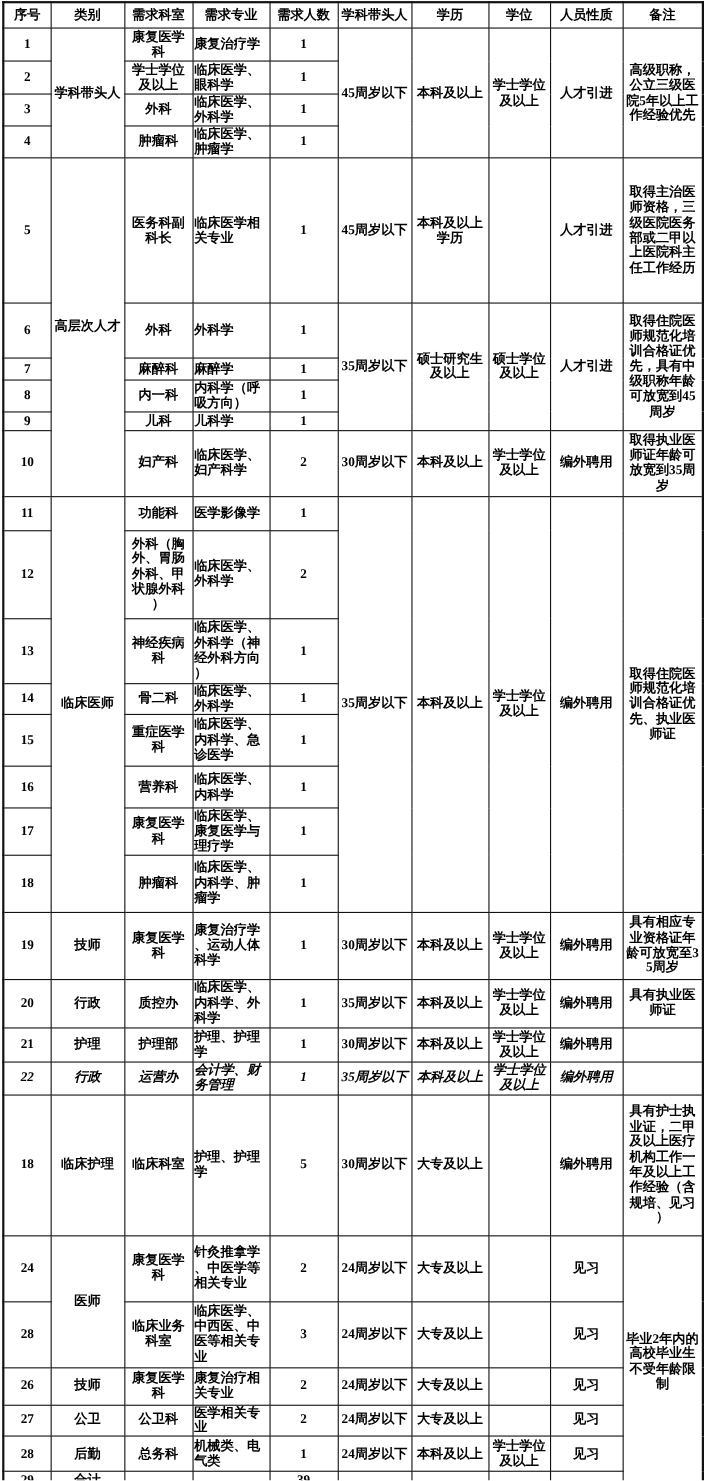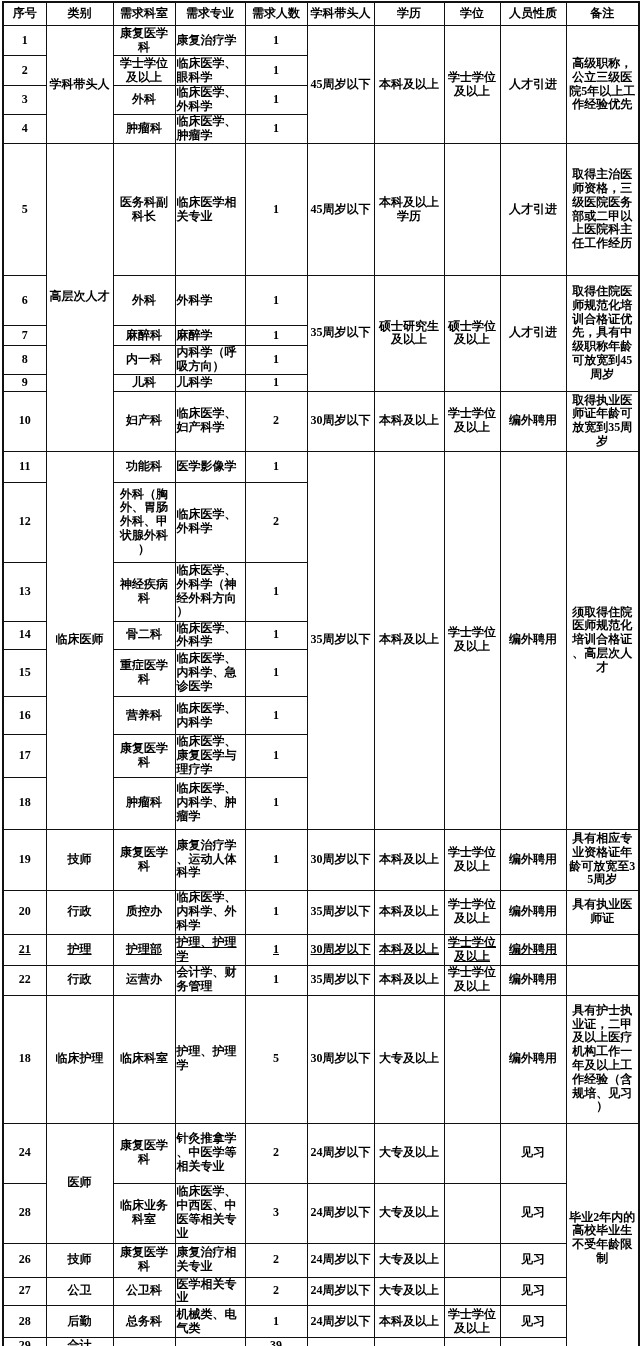--- a/index.html
+++ b/index.html
@@ -140,21 +140,21 @@
         <tr style="height: 31px;">
           <td class="col-0">11</td>
           <td rowspan="8" class="col-1">临床医师</td>
           <td class="col-2">功能科</td>
           <td class="col-3">医学影像学</td>
           <td class="col-4">1</td>
           <td rowspan="8" class="col-5">35周岁以下</td>
           <td rowspan="8" class="col-6">本科及以上</td>
           <td rowspan="8" class="col-7">学士学位及以上</td>
           <td rowspan="8" class="col-8">编外聘用</td>
-          <td rowspan="8" class="col-9">须取得住院医师规范化培训合格证、高层次人才</td>
+          <td rowspan="8" class="col-9">取得住院医师规范化培训合格证优先、执业医师证</td>
         </tr>
         <tr style="height: 80px;">
           <td class="col-0">12</td>
           <td class="col-2">外科（胸外、胃肠外科、甲状腺外科）</td>
           <td class="col-3">临床医学、外科学</td>
           <td class="col-4">2</td>
         </tr>
         <tr style="height: 59px;">
           <td class="col-0">13</td>
           <td class="col-2">神经疾病科</td>
@@ -208,33 +208,33 @@
           <td class="col-1">行政</td>
           <td class="col-2">质控办</td>
           <td class="col-3">临床医学、内科学、外科学</td>
           <td class="col-4">1</td>
           <td class="col-5">35周岁以下</td>
           <td class="col-6">本科及以上</td>
           <td class="col-7">学士学位及以上</td>
           <td class="col-8">编外聘用</td>
           <td class="col-9">具有执业医师证</td>
         </tr>
-        <tr style="height: 31px; text-decoration: underline;">
+        <tr style="height: 31px;">
           <td class="col-0">21</td>
           <td class="col-1">护理</td>
           <td class="col-2">护理部</td>
           <td class="col-3">护理、护理学</td>
           <td class="col-4">1</td>
           <td class="col-5">30周岁以下</td>
           <td class="col-6">本科及以上</td>
           <td class="col-7">学士学位及以上</td>
           <td class="col-8">编外聘用</td>
           <td class="col-9"></td>
         </tr>
-        <tr style="height: 30px;">
+        <tr style="height: 30px; font-style: italic;">
           <td class="col-0">22</td>
           <td class="col-1">行政</td>
           <td class="col-2">运营办</td>
           <td class="col-3">会计学、财务管理</td>
           <td class="col-4">1</td>
           <td class="col-5">35周岁以下</td>
           <td class="col-6">本科及以上</td>
           <td class="col-7">学士学位及以上</td>
           <td class="col-8">编外聘用</td>
           <td class="col-9"></td>

